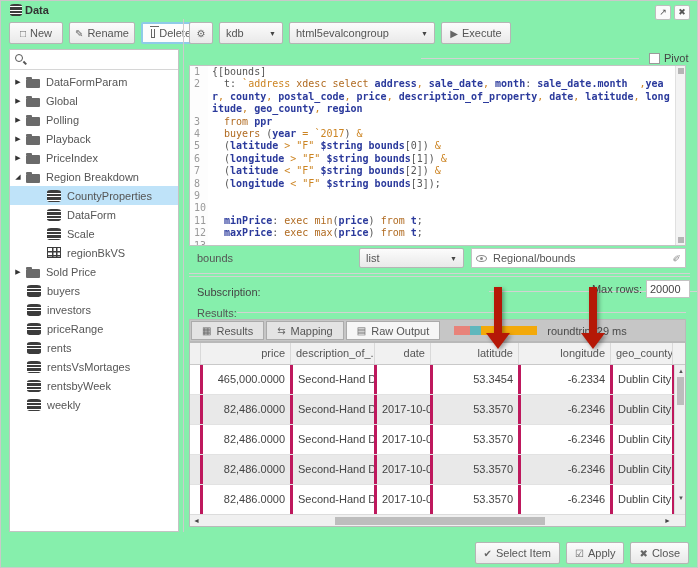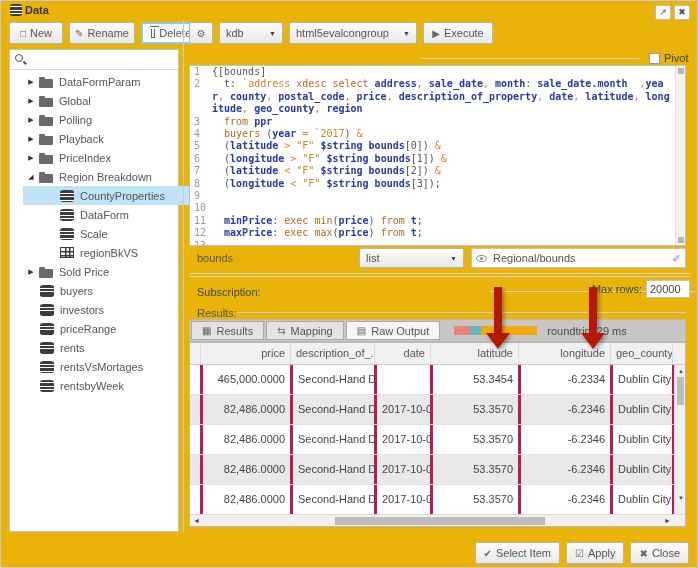--- a/index.html
+++ b/index.html
@@ -1,38 +1,38 @@
 <!DOCTYPE html>
 <html><head>
 <meta charset="utf-8">
 <style>
   * { margin:0; padding:0; box-sizing:border-box; }
   html,body { background:#ffffff; font-family:"Liberation Sans", sans-serif; }
-  .window{ position:relative; width:698px; height:568px; background:#eab308;
+  .window{ position:relative; width:698px; height:568px; background:#86efac;
            border:1px solid #c9c9c9; overflow:hidden; font-size:11px; color:#444;
            box-shadow:0 1px 4px rgba(0,0,0,.15);}
   
   .titlebar{position:absolute;left:0;top:0;width:100%;height:19px;}
   .title-text{position:absolute;left:24px;top:3px;font-weight:bold;color:#333;font-size:11px;}
   .winbtn{position:absolute;top:4px;width:16px;height:15px;background:#fbfbfb;border:1px solid #bdbdbd;
           border-radius:2px;font-size:9px;line-height:13px;text-align:center;color:#555;cursor:pointer;}
   
   .btn{display:inline-flex;align-items:center;gap:4px;justify-content:center;
        background:linear-gradient(#fcfcfc,#e9e9e9);border:1px solid #b5b5b5;border-radius:2px;
        color:#555;font-size:11px;padding:0 8px;height:22px;cursor:pointer;}
   .btn .bico{font-size:10px;color:#666;}
   .btn.focused{border:2px solid #8ecbe8;background:#fdfdfd;}
   
   .side-toolbar{position:absolute;left:8px;top:21px;display:flex;gap:6px;}
   .sidebox{position:absolute;left:8px;top:48px;width:170px;height:483px;background:#fff;border:1px solid #c3c3c3;}
   .searchrow{height:20px;border-bottom:1px solid #d6d6d6;position:relative;}
   .mag{position:absolute;left:5px;top:4px;width:8px;height:8px;border:1.5px solid #555;border-radius:50%;}
   .mag::after{content:"";position:absolute;left:7px;top:7px;width:4px;height:1.5px;background:#555;transform:rotate(45deg);}
   .search-input{position:absolute;left:18px;top:1px;width:148px;height:17px;border:none;outline:none;font-size:11px;}
-  .tree{position:absolute;left:13px;top:22px;width:168px;height:458px;overflow:hidden;}
+  .tree{position:absolute;left:0;top:22px;width:168px;height:458px;overflow:hidden;}
   .tree-item{position:relative;height:19px;display:flex;align-items:center;cursor:pointer;color:#555;}
   .tree-item.selected{background:#bfe3f9;}
   .tw-arrow{width:16px;text-align:center;font-size:7px;color:#333;flex:0 0 16px;}
   .ico{flex:0 0 14px;height:12px;position:relative;margin-right:6px;}
   .ico-folder{background:#6a6a6a;border-radius:1px;height:9px;margin-top:3px;}
   .ico-folder::before{content:"";position:absolute;top:-2px;left:0;width:6px;height:2px;background:#6a6a6a;border-radius:1px 1px 0 0;}
   .ico-db{height:12px;width:12px;margin-left:1px;
      background:repeating-linear-gradient(#3c3c3c 0 2.5px,#fff 2.5px 3.5px);border-radius:4px/2px;}
   .ico-grid{height:11px;width:12px;margin-left:1px;border:1.5px solid #3c3c3c;
      background:linear-gradient(#3c3c3c,#3c3c3c) 0 3px/100% 1.5px no-repeat,
@@ -222,34 +222,39 @@
         <div class="tree-item">
           <span class="tw-arrow"></span>
           <span class="ico ico-db"></span>
           <span>rentsVsMortages</span>
         </div>
         <div class="tree-item">
           <span class="tw-arrow"></span>
           <span class="ico ico-db"></span>
           <span>rentsbyWeek</span>
         </div>
+        <div class="tree-item">
+          <span class="tw-arrow"></span>
+          <span class="ico ico-db"></span>
+          <span>weekly</span>
+        </div>
       </div>
   </div>
 
   <div class="vsep"></div>
 
   <div class="rt-toolbar">
     <button class="btn" style="width:24px;padding:0;">
       <span class="bico">⚙</span>
     </button>
     <div class="select" style="width:64px">
       <span>kdb</span>
         <span class="caret">▼</span>
     </div>
-    <div class="select" style="width:128px">
+    <div class="select" style="width:146px">
       <span>html5evalcongroup</span>
         <span class="caret">▼</span>
     </div>
     <button class="btn" style="width:70px">
       <span class="bico">▶</span>
       <span>Execute</span>
     </button>
   </div>
 
   <div style="position:absolute;left:196px;top:65px;" id="queryModes"><span class="radio on">

